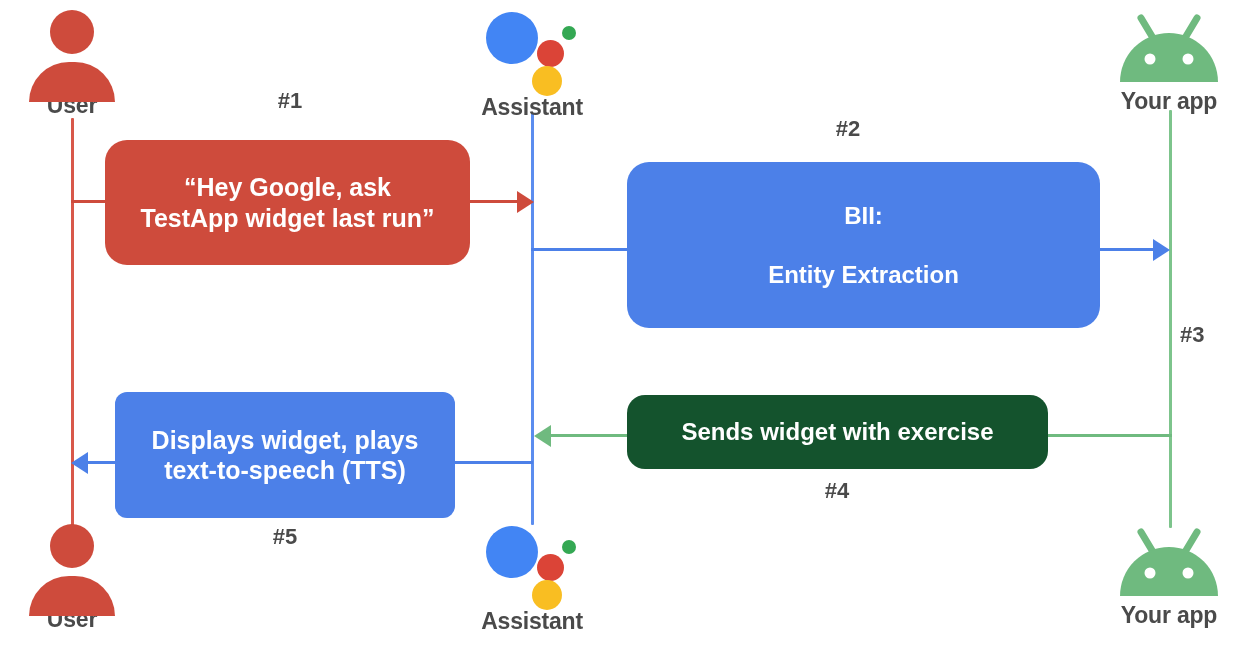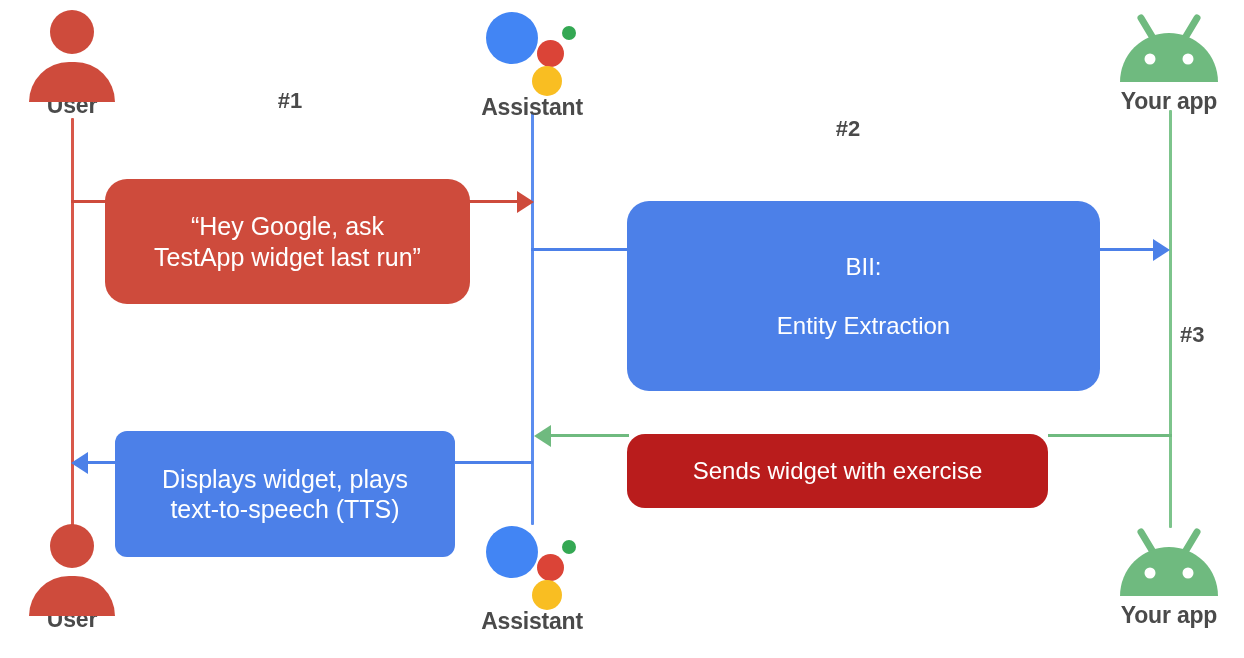--- a/index.html
+++ b/index.html
@@ -117,29 +117,28 @@
 
   
   .msg-box {
     position: absolute;
     box-sizing: border-box;
     display: flex;
     align-items: center;
     justify-content: center;
     text-align: center;
     color: #ffffff;
-    font-weight: normal;
+    font-weight: bold;
     border-radius: 22px;
     line-height: 1.22;
     padding: 4px 22px;
-    margin-top: 39px;
   }
   .msg-box.red   { background: #CE4B3C; }
   .msg-box.blue  { background: #4C80E8; }
-  .msg-box.green { background: #b91c1c; }
+  .msg-box.green { background: #14532d; }
 
   
   .conn {
     position: absolute;
     height: 3px;
   }
   .conn.red   { background: #CE4B3C; }
   .conn.blue  { background: #4C80E8; }
   .conn.green { background: #6FBA7F; }
 
@@ -250,21 +249,21 @@
     <span>
       <span>“Hey Google, ask</span><br>
       <span>TestApp widget last run”</span>
     </span>
   </div>
 
   <div class="step-label" style="left:808px; top:116px; width:80px;">#2</div>
   <div class="conn blue" style="left:531px; top:248px; width:110px;"></div>
   <div class="conn blue" style="left:1090px; top:248px; width:70px;"></div>
   <div class="arrow right blue" style="left:1153px; top:239px;"></div>
-  <div class="msg-box blue" style="left:627px; top:162px; width:473px; height:190px; font-size:24px;">
+  <div class="msg-box blue" style="left:627px; top:162px; width:473px; height:166px; font-size:24px;">
     <span>
       <span>BII:</span><br>
       <br>
       <span>Entity Extraction</span><br>
     </span>
   </div>
 
   <div class="step-label" style="left:1180px; top:322px; width:60px; text-align:left;">#3</div>
 
   <div class="step-label" style="left:797px; top:478px; width:80px;">#4</div>

